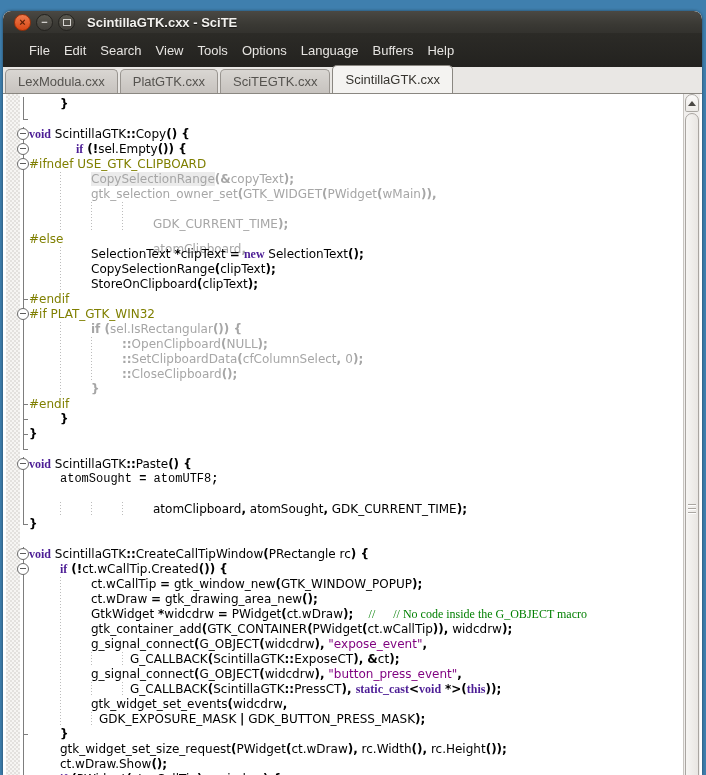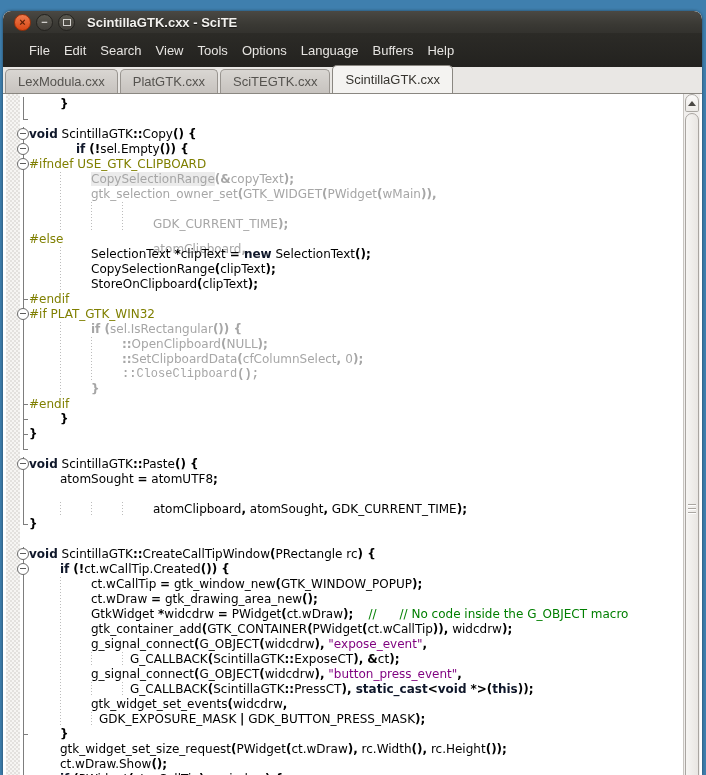--- a/index.html
+++ b/index.html
@@ -51,24 +51,24 @@
   .vl{left:20px;top:0;bottom:0;width:1px;background:#7d7d7d;}
   .vt{left:20px;top:0;height:8px;width:1px;background:#7d7d7d;}
   .hz{left:20px;top:7px;width:5px;height:1px;background:#7d7d7d;}
   .circ{left:14px;top:1px;width:10px;height:10px;background:#fff;
     border:1px solid #6b6b6b;border-radius:50%;}
   .mn{left:2px;top:4px;width:6px;height:1px;background:#5c5c5c;}
   .code{white-space:pre;font-family:"DejaVu Sans",sans-serif;font-size:12px;
     line-height:15px;color:#000;tab-size:31px;}
   .guide{position:absolute;top:0;bottom:0;width:1px;
     background-image:repeating-linear-gradient(to bottom,#bcbcbc 0 1px,transparent 1px 3px);}
-  .tk-kw{color:#0f172a;font-weight:bold;}
+  .tk-kw{color:#4c1d95;font-weight:bold;font-family:Liberation Serif, serif;}
   .tk-pp{color:#7f7f00;}
   .tk-op{color:#000;font-weight:bold;}
-  .tk-cm{color:#007f00;}
+  .tk-cm{color:#007f00;font-family:Liberation Serif, serif;}
   .tk-str{color:#7f007f;}
   .tk-gy{color:#a6a6a6;}
   .tk-gyb{color:#a6a6a6;font-weight:bold;}
   .tk-gyh{color:#a6a6a6;background:#ebebeb;}
   
   .scrollbar{position:absolute;top:83px;right:2px;width:17px;bottom:0;
     background:#f1efed;border-left:1px solid #c8c5c1;box-sizing:border-box;}
   .sb-btn{position:absolute;top:0;left:1px;right:1px;height:18px;
     background:linear-gradient(#fbfaf9,#eceae7);border:1px solid #aaa7a2;
     border-radius:8px 8px 2px 2px;box-sizing:border-box;}
@@ -257,21 +257,21 @@
             <i class="vl"></i>
           </div>
           <div class="code" style="padding-left: 93px;"><span class="tk-gyb">::</span><span class="tk-gy">SetClipboardData</span><span class="tk-gyb">(</span><span class="tk-gy">cfColumnSelect</span><span class="tk-gyb">, </span><span class="tk-gy">0</span><span class="tk-gyb">);</span></div>
           <i class="guide" style="left: 57px;"></i>
           <i class="guide" style="left: 88px;"></i>
         </div>
         <div class="row">
           <div class="fold">
             <i class="vl"></i>
           </div>
-          <div class="code" style="padding-left: 93px; font-family: Liberation Mono, monospace;"><span class="tk-gyb">::</span><span class="tk-gy">CloseClipboard</span><span class="tk-gyb">();</span></div>
+          <div class="code" style="padding-left: 93px;"><span class="tk-gyb">::</span><span class="tk-gy">CloseClipboard</span><span class="tk-gyb">();</span></div>
           <i class="guide" style="left: 57px;"></i>
           <i class="guide" style="left: 88px;"></i>
         </div>
         <div class="row">
           <div class="fold">
             <i class="vl"></i>
           </div>
           <div class="code" style="padding-left: 62px;"><span class="tk-gyb">}</span></div>
           <i class="guide" style="left: 57px;"></i>
         </div>
@@ -309,21 +309,21 @@
             <b class="circ">
               <i class="mn"></i>
             </b>
           </div>
           <div class="code" style="padding-left: 0px;"><span class="tk-kw">void</span><span class="tk-id"> ScintillaGTK</span><span class="tk-op">::</span><span class="tk-id">Paste</span><span class="tk-op">() {</span></div>
         </div>
         <div class="row">
           <div class="fold">
             <i class="vl"></i>
           </div>
-          <div class="code" style="padding-left: 31px;"><span class="tk-id">atomSought </span><span class="tk-op">=</span><span class="tk-id"> atomUTF8</span><span class="tk-op">;</span></div>
+          <div class="code" style="padding-left: 31px; font-family: Liberation Mono, monospace;"><span class="tk-id">atomSought </span><span class="tk-op">=</span><span class="tk-id"> atomUTF8</span><span class="tk-op">;</span></div>
         </div>
         <div class="row">
           <div class="fold">
             <i class="vl"></i>
           </div>
         </div>
         <div class="row">
           <div class="fold">
             <i class="vl"></i>
           </div>

